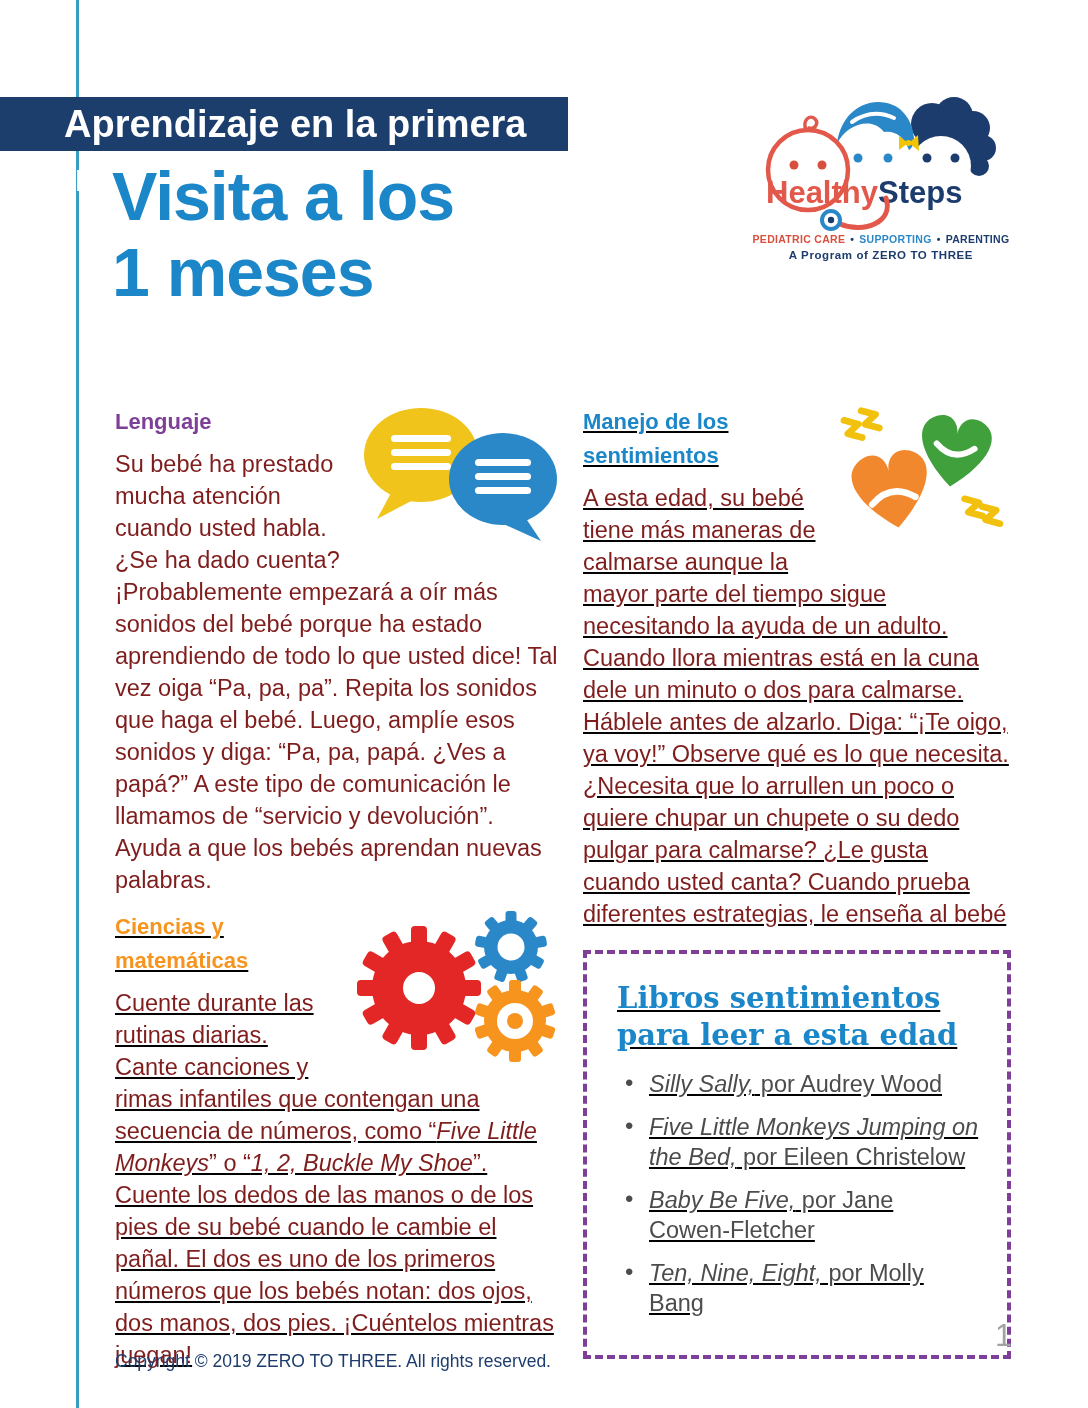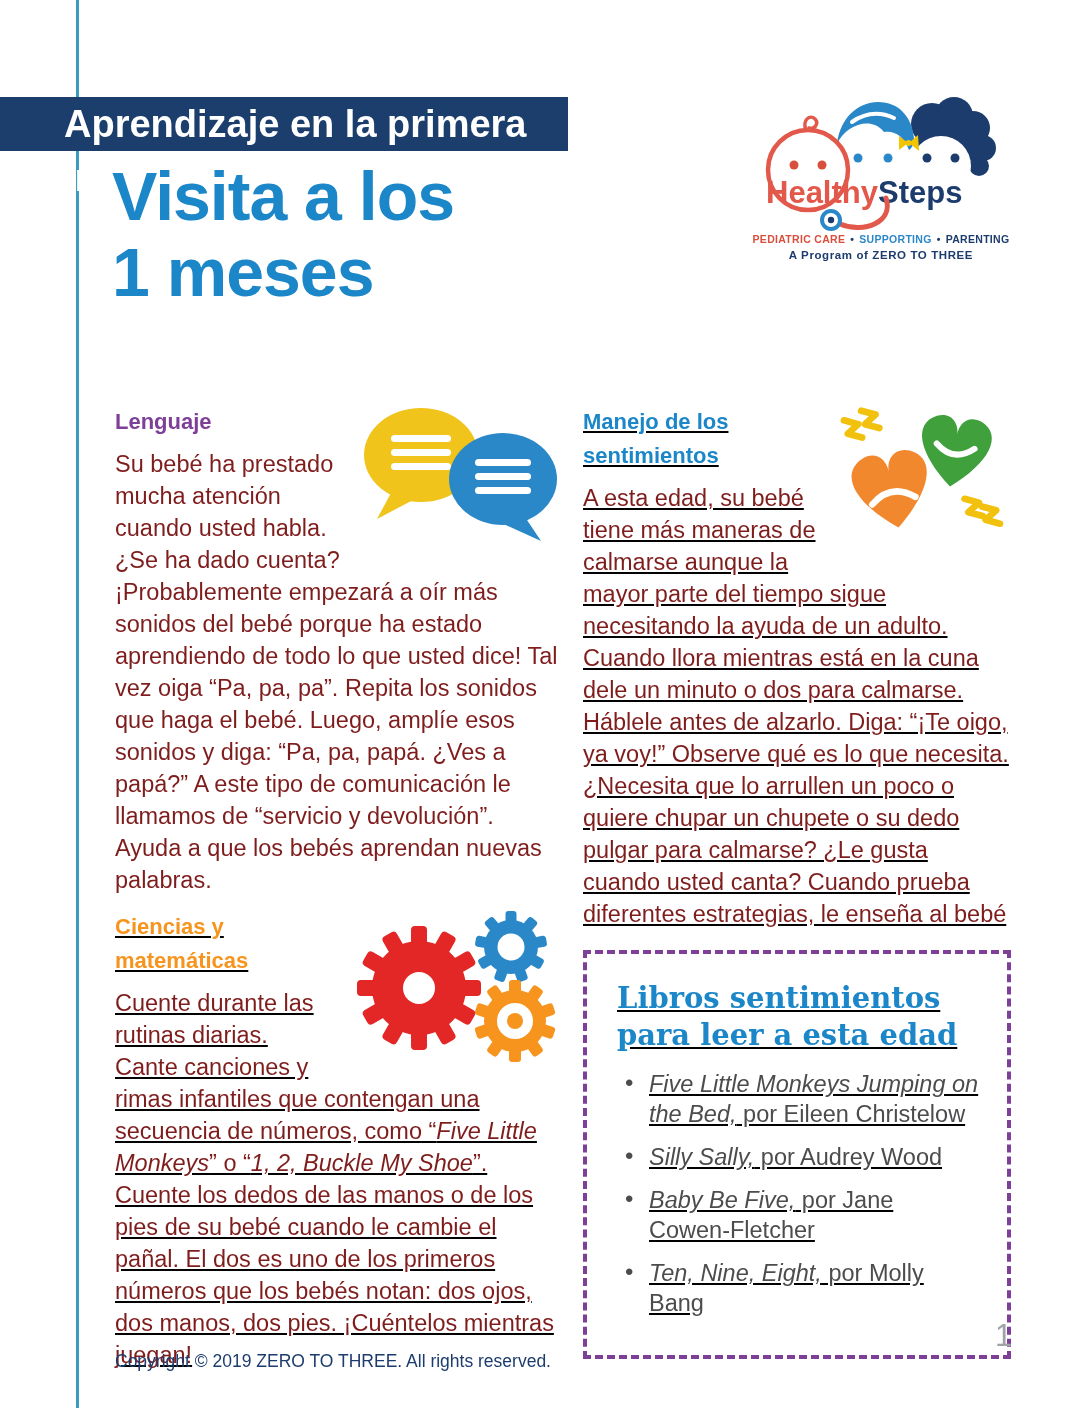--- a/index.html
+++ b/index.html
@@ -243,22 +243,22 @@
       <h2 class="sec h-blue">Manejo de los sentimientos</h2>
       <p class="body">A esta edad, su bebé tiene más maneras de calmarse aunque la mayor parte del tiempo sigue necesitando la ayuda de un adulto. Cuando llora mientras está en la cuna dele un minuto o dos para calmarse. Háblele antes de alzarlo. Diga: “¡Te oigo, ya voy!” Observe qué es lo que necesita. ¿Necesita que lo arrullen un poco o quiere chupar un chupete o su dedo pulgar para calmarse? ¿Le gusta cuando usted canta? Cuando prueba diferentes estrategias, le enseña al bebé</p>
     </div>
 
     <div class="books-box">
       <div class="books-heading">
         <div>Libros sentimientos</div>
         <div>para leer a esta edad</div>
       </div>
       <ul class="books">
+        <li><em>Silly Sally,</em><span> por Audrey Wood</span></li>
         <li><em>Five Little Monkeys Jumping on the Bed,</em><span> por Eileen Christelow</span></li>
-        <li><em>Silly Sally,</em><span> por Audrey Wood</span></li>
         <li><em>Baby Be Five,</em><span> por Jane Cowen-Fletcher</span></li>
         <li><em>Ten, Nine, Eight,</em><span> por Molly Bang</span></li>
       </ul>
     </div>
 
   </div>
 
   <div class="copyright">Copyright © 2019 ZERO TO THREE. All rights reserved.</div>
   <div class="page-num">1</div>
 

